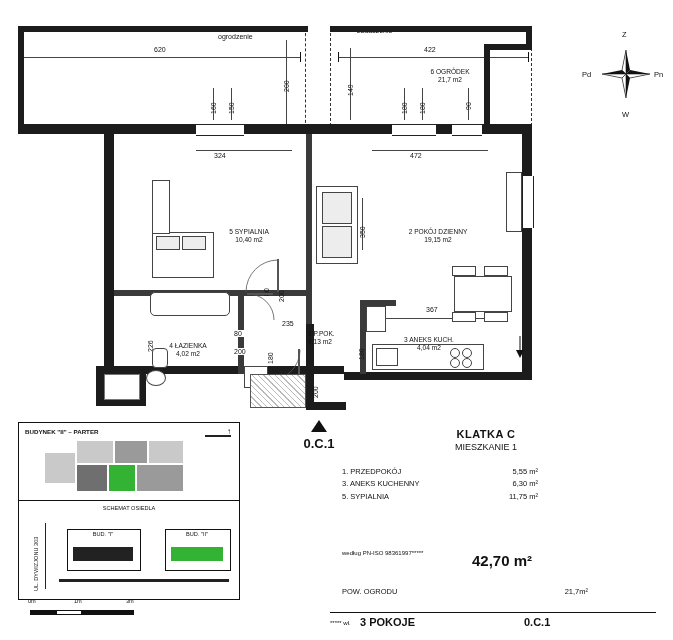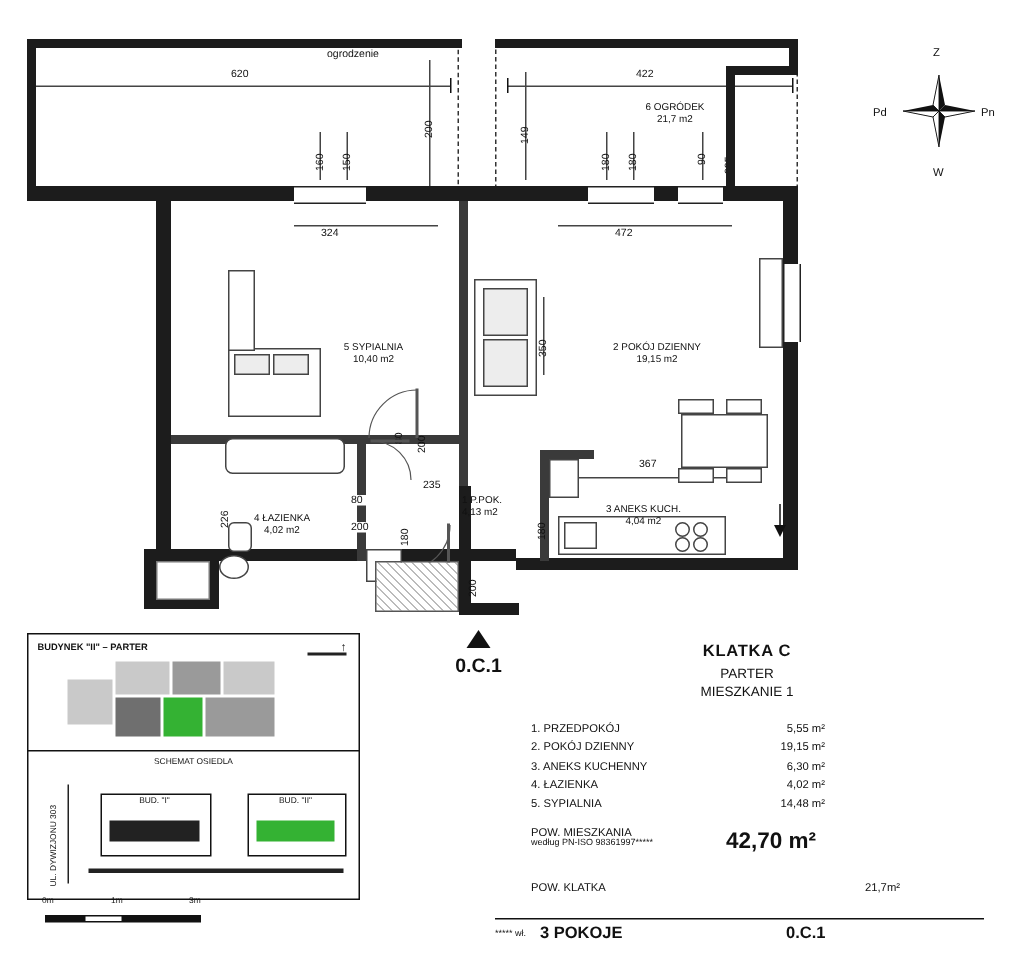--- a/index.html
+++ b/index.html
@@ -289,57 +289,47 @@
 
   <div class="abs" style="left:30px;top:604px;width:160px;height:18px;">
     <div class="abs" style="left:0px;top:6px;width:26px;height:5px;background:#111;"></div>
     <div class="abs" style="left:26px;top:6px;width:26px;height:5px;background:#fff;border:1px solid #111;box-sizing:border-box;"></div>
     <div class="abs" style="left:52px;top:6px;width:52px;height:5px;background:#111;"></div>
     <div class="abs scale-num" style="left:-2px;top:-6px;">0m</div>
     <div class="abs scale-num" style="left:44px;top:-6px;">1m</div>
     <div class="abs scale-num" style="left:96px;top:-6px;">3m</div>
   </div>
 
-  <div class="abs" style="left:348px;top:424px;width:300px;height:160px;">
+  <div class="abs" style="left:336px;top:424px;width:300px;height:160px;">
     <div class="legend-title" style="margin-top:4px;">KLATKA C</div>
-    <div class="legend-sub" style="margin-top:4px;">PARTER</div>
     <div class="legend-sub" style="margin-top:2px;">MIESZKANIE 1</div>
 
     <div class="list" style="margin-top:14px;margin-left:6px;">
       <div class="list-row">
         <span>1. PRZEDPOKÓJ</span>
         <span>5,55 m²</span>
       </div>
       <div class="list-row">
-        <span>2. POKÓJ DZIENNY</span>
-        <span>19,15 m²</span>
-      </div>
-      <div class="list-row">
         <span>3. ANEKS KUCHENNY</span>
         <span>6,30 m²</span>
       </div>
       <div class="list-row">
-        <span>4. ŁAZIENKA</span>
-        <span>4,02 m²</span>
+        <span>5. SYPIALNIA</span>
+        <span>11,75 m²</span>
       </div>
-      <div class="list-row">
-        <span>5. SYPIALNIA</span>
-        <span>14,48 m²</span>
-      </div>
     </div>
 
     <div class="abs" style="left:6px;top:126px;width:290px;">
-      <div class="list" style="line-height:1.2;">POW. MIESZKANIA</div>
       <div class="small-note">według PN-ISO 98361997*****</div>
       <div class="abs area-big" style="left:130px;top:2px;text-align:center;">42,70 m²</div>
     </div>
 
     <div class="abs" style="left:6px;top:162px;width:290px;">
       <div class="list-row" style="width:246px;">
-        <span class="list">POW. KLATKA</span>
+        <span class="list">POW. OGRODU</span>
         <span class="list">21,7m²</span>
       </div>
     </div>
   </div>
 
   <div class="abs footer-line" style="left:330px;top:612px;width:326px;height:0;"></div>
   <div class="abs small-note" style="left:330px;top:620px;">***** wł.</div>
   <div class="abs" style="left:360px;top:616px;font-size:11px;font-weight:bold;">3 POKOJE</div>
   <div class="abs" style="left:524px;top:616px;font-size:11px;font-weight:bold;">0.C.1</div>
 

